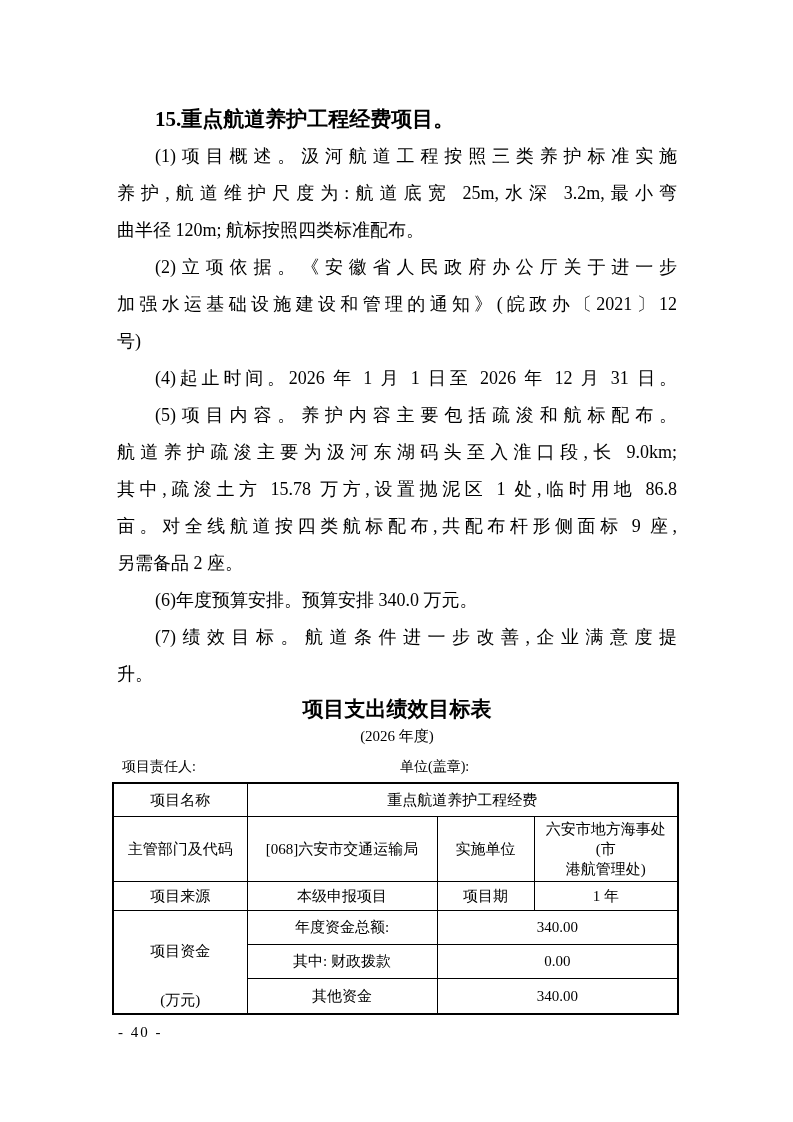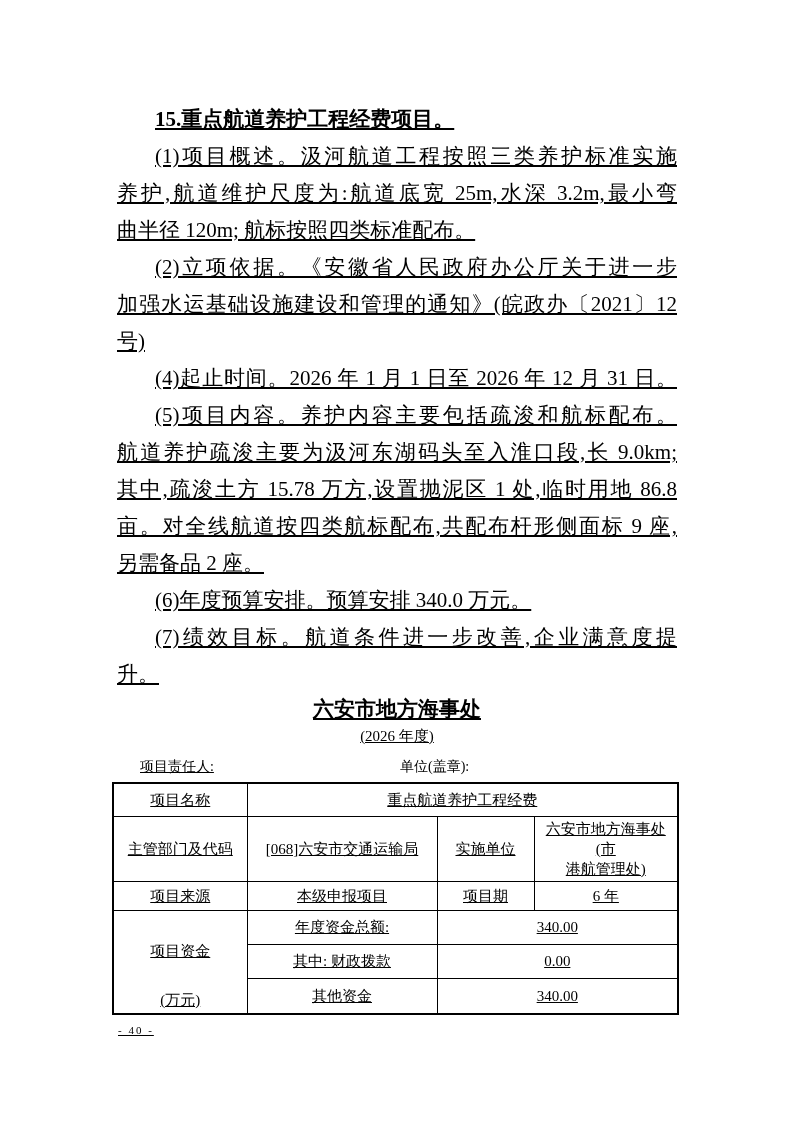--- a/index.html
+++ b/index.html
@@ -6,25 +6,24 @@
   .page {
     position: relative;
     width: 793px;
     height: 1122px;
     background: #ffffff;
     color: #000000;
     font-family: "Liberation Serif", "DejaVu Serif", serif;
     box-sizing: border-box;
     padding: 101px 116px 0 117px;
     overflow: hidden;
-    text-decoration: underline;
   }
   
   .bl {
-    font-size: 21px;
+    font-size: 18px;
     line-height: 37px;
     white-space: nowrap;
   }
   .bl.fill {
     white-space: normal;
     text-align: justify;
     text-align-last: justify;
     text-justify: inter-character;
   }
   .bl.hd { font-weight: bold; font-size: 21px; white-space: nowrap; }
@@ -44,21 +43,21 @@
     text-align: center;
     margin-top: 2px;
   }
   .signer-row {
     position: relative;
     height: 18px;
     font-size: 14px;
     line-height: 18px;
     margin-top: 12px;
   }
-  .signer-row .resp { margin-left: 23px; }
+  .signer-row .resp { margin-left: 5px; }
   .signer-row .unit { position: absolute; left: 283px; top: 0; }
   
   table.goal {
     border-collapse: collapse;
     table-layout: fixed;
     width: 565px;
     margin-left: -5px;
     margin-top: 6px;
     font-size: 15px;
     border: 2px solid #000;
@@ -80,21 +79,21 @@
   td.prewrap { white-space: pre-line; line-height: 21px; }
   td.money-label { text-align: left; margin-top: 40px; }
   td.ml0 { padding-left: 12px; }
   td.ml1 { padding-left: 27px; }
   td.ml2 { padding-left: 69px; }
   td.money-value { text-align: right; padding-right: 8px; }
   td.funds-label div { line-height: 21px; margin-top: 28px; }
   .page-number {
     margin-top: 9px;
     margin-left: 1px;
-    font-size: 11px;
+    font-size: 15px;
     letter-spacing: 2px;
   }
 </style>
 </head>
 <body>
 
 <div class="page">
 
   <div class="body-text" id="body-lines">
       <div class="bl hd ind">15.重点航道养护工程经费项目。</div>
@@ -108,21 +107,21 @@
       <div class="bl fill ind">(5)项目内容。养护内容主要包括疏浚和航标配布。</div>
       <div class="bl fill">航道养护疏浚主要为汲河东湖码头至入淮口段,长 9.0km;</div>
       <div class="bl fill">其中,疏浚土方 15.78 万方,设置抛泥区 1 处,临时用地 86.8</div>
       <div class="bl fill">亩。对全线航道按四类航标配布,共配布杆形侧面标 9 座,</div>
       <div class="bl end">另需备品 2 座。</div>
       <div class="bl end ind">(6)年度预算安排。预算安排 340.0 万元。</div>
       <div class="bl fill ind">(7)绩效目标。航道条件进一步改善,企业满意度提</div>
       <div class="bl end">升。</div>
     </div>
 
-  <div class="tbl-title">六安市地方海事处</div>
+  <div class="tbl-title">项目支出绩效目标表</div>
   <div class="tbl-subtitle">(2026 年度)</div>
 
   <div class="signer-row">
     <span class="resp">项目责任人:</span>
     <span class="unit">单位(盖章):</span>
   </div>
 
   <table class="goal">
     <colgroup>
       <col style="width:134px">
@@ -139,21 +138,21 @@
         <td>主管部门及代码</td>
         <td>[068]六安市交通运输局</td>
         <td>实施单位</td>
         <td class="prewrap">六安市地方海事处(市
 港航管理处)</td>
       </tr>
       <tr class="r3">
         <td>项目来源</td>
         <td>本级申报项目</td>
         <td>项目期</td>
-        <td>6 年</td>
+        <td>1 年</td>
       </tr>
       <tr class="r4">
         <td rowspan="3" class="funds-label">
           <div>项目资金</div>
           <div>(万元)</div>
         </td>
         <td class="money-label ml0">年度资金总额:</td>
         <td colspan="2" class="money-value">340.00</td>
       </tr>
       <tr class="r5">

